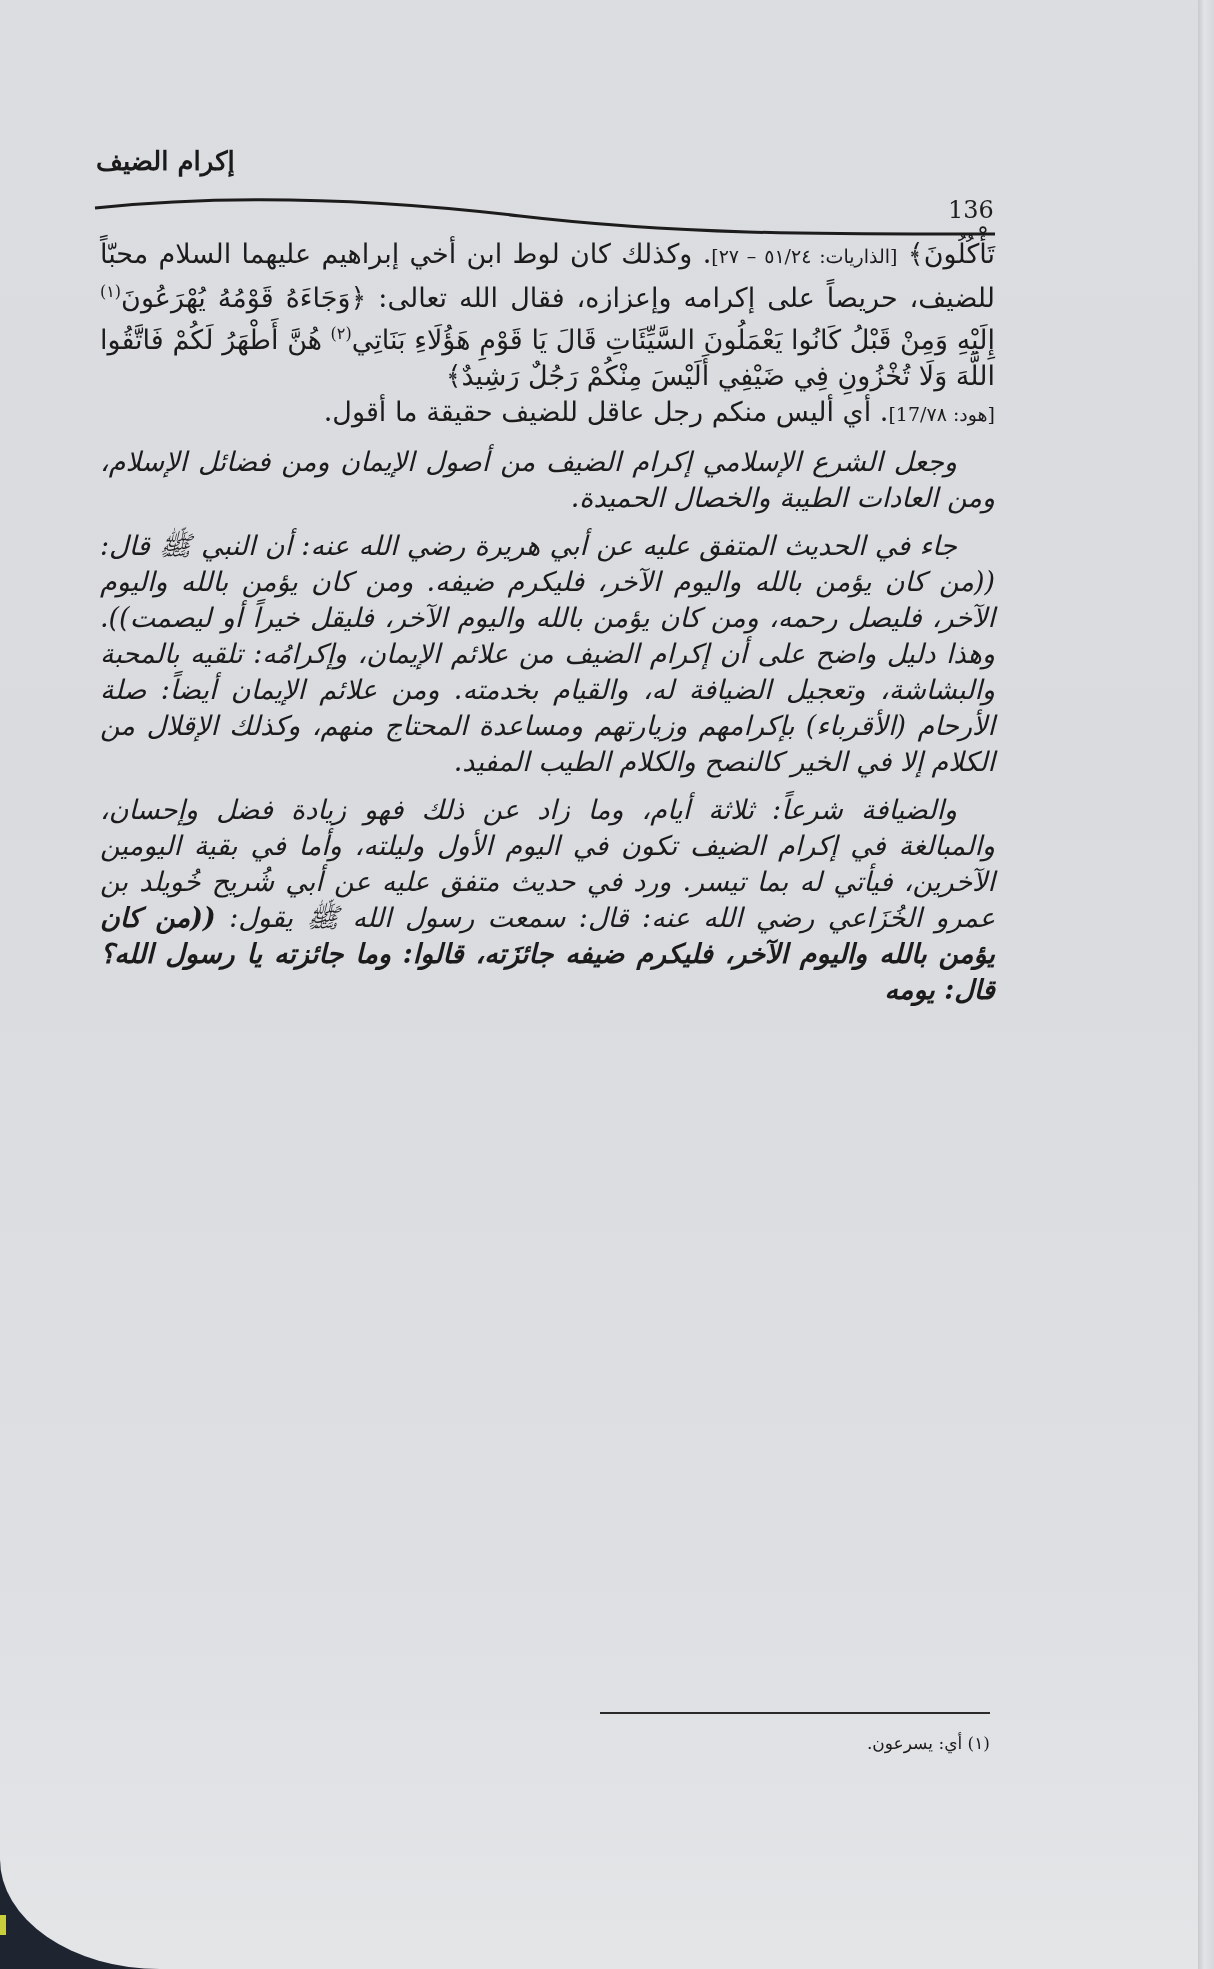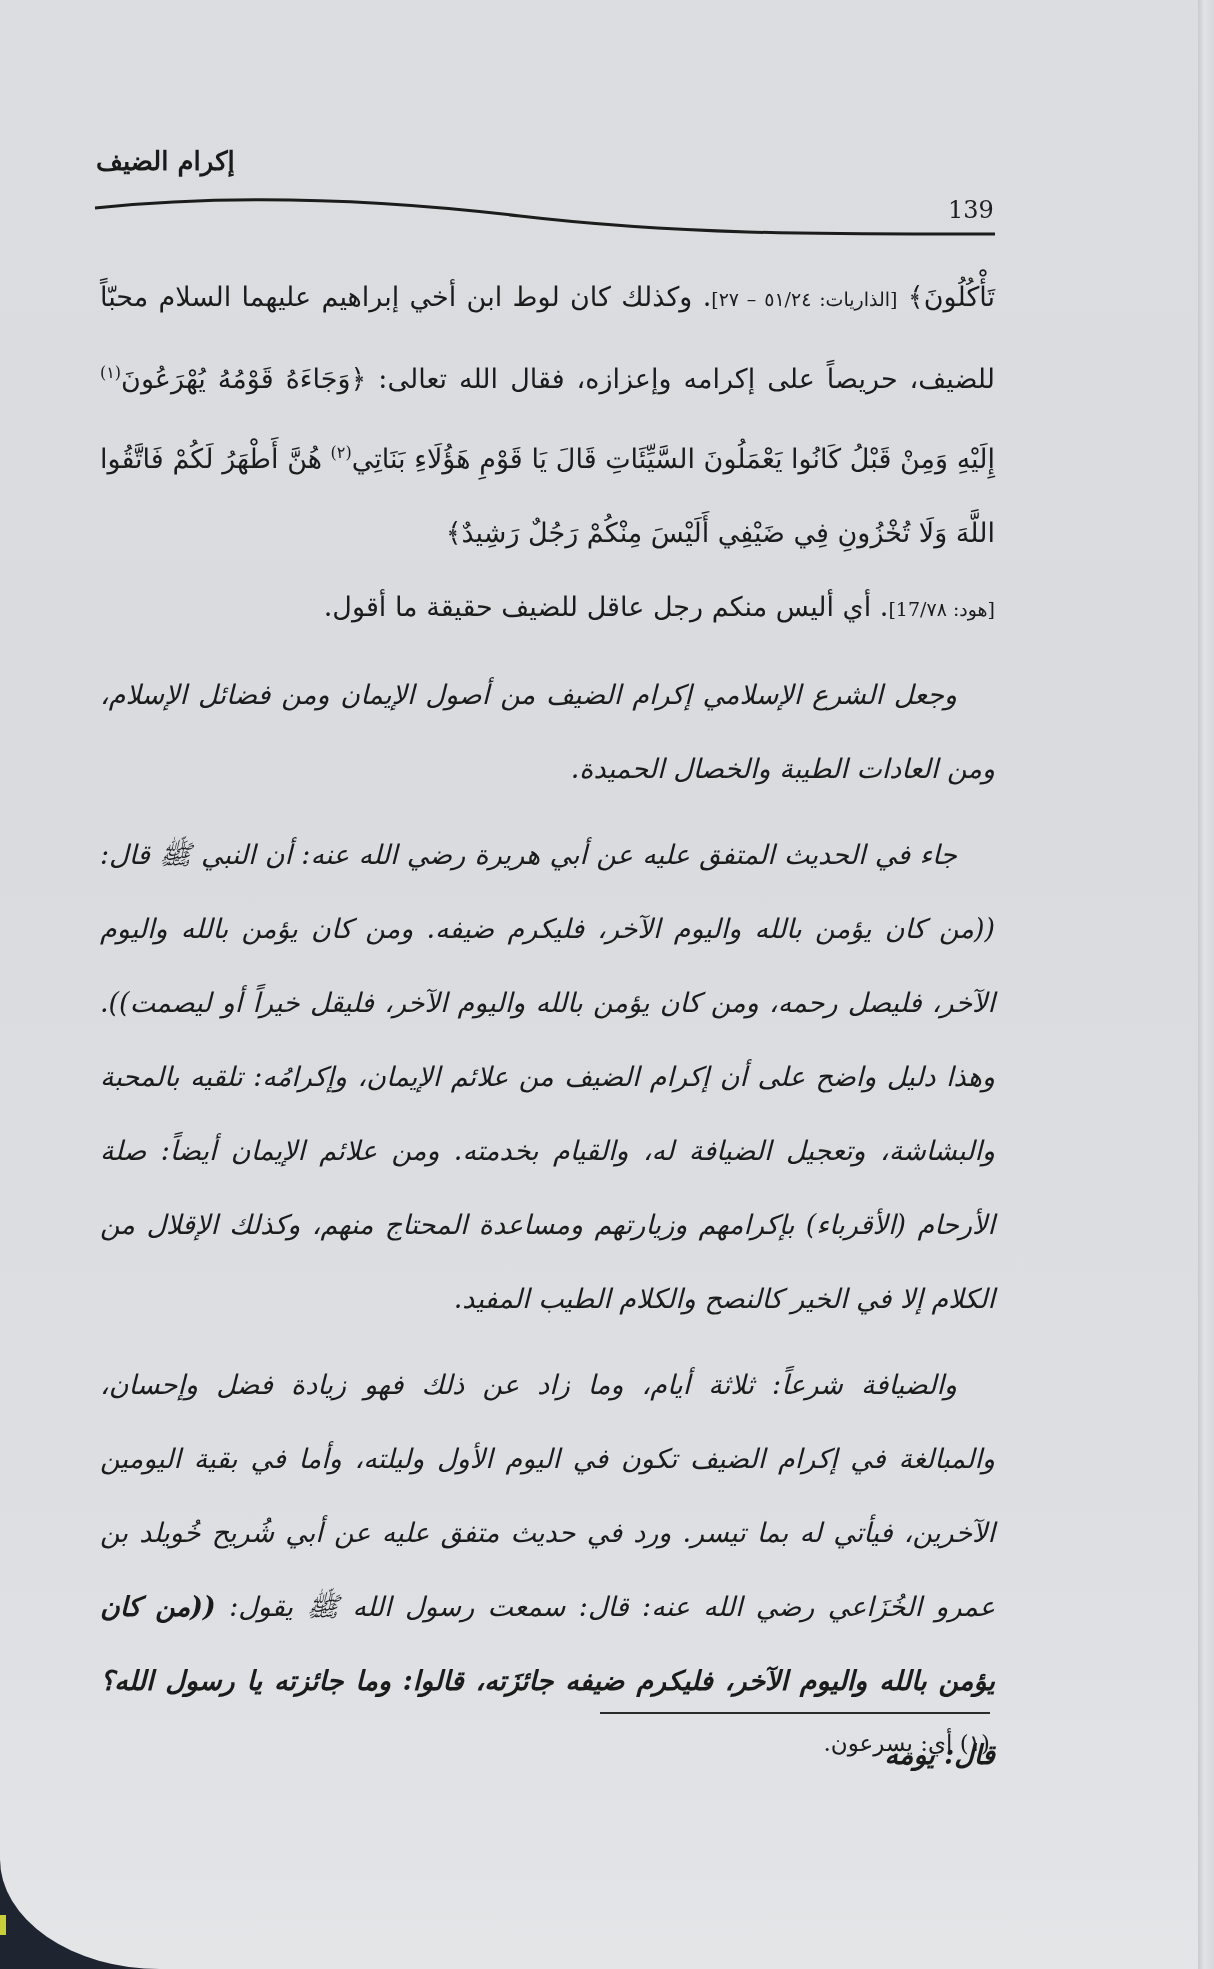--- a/index.html
+++ b/index.html
@@ -22,46 +22,46 @@
   }
   .running-title {
     position:absolute; left:96px; top:146px; font-size:26px; font-weight:bold;
     color:#1a1a1a; direction:rtl;
   }
   .page-number {
     position:absolute; left:948px; top:196px; font-size:24px; color:#1e1e1e; direction:rtl;
   }
   .header-rule { position:absolute; left:90px; top:190px; width:910px; height:60px; }
   .body-text {
-    position:absolute; left:100px; top:260px; width:895px;
+    position:absolute; left:100px; top:236px; width:895px;
     direction:rtl; text-align:justify; color:#1b1b1b;
-    font-size:27px; line-height:74px;
+    font-size:27px; line-height:36px;
   }
   .body-text p { margin:0; }
   .body-text p.gap { margin-top:12px; }
   .body-text p.indent { text-indent:38px;font-style:italic; }
   .ref { font-size:19px; }
   .quran { font-weight:normal; }
   .hadith-bold { font-weight:bold; }
   sup { font-size:16px; }
   .footnote-rule {
     position:absolute; left:600px; top:1712px; width:390px; height:2px; background:#2a2a2a;
   }
   .footnotes {
     position:absolute; left:500px; top:1726px; width:490px; direction:rtl;
-    font-size:23px; line-height:35px; color:#1b1b1b;
+    font-size:17px; line-height:35px; color:#1b1b1b;
   }
   .footnotes div { margin:0; }
 </style>
 </head>
 <body>
 
 <div class="page">
   <div class="running-title">إكرام الضيف</div>
-  <div class="page-number">139</div>
+  <div class="page-number">136</div>
 
   <svg class="header-rule" viewBox="0 0 910 60" preserveAspectRatio="none">
     <path d="M5 18 C 120 6, 260 6, 430 26 C 600 46, 760 44, 905 44" stroke="#1c1c1c" stroke-width="3" fill="none"></path>
   </svg>
 
   <div class="body-text">
     <p>
       <span class="quran">تَأْكُلُونَ﴾</span>
       <span class="ref">[الذاريات: ٥١/٢٤ – ٢٧]</span><span>. وكذلك كان لوط ابن أخي إبراهيم عليهما السلام محبّاً للضيف، حريصاً على إكرامه وإعزازه، فقال الله تعالى: </span><span class="quran">﴿وَجَاءَهُ قَوْمُهُ يُهْرَعُونَ</span><sup>(١)</sup><span class="quran"> إِلَيْهِ وَمِنْ قَبْلُ كَانُوا يَعْمَلُونَ السَّيِّئَاتِ قَالَ يَا قَوْمِ هَؤُلَاءِ بَنَاتِي</span><sup>(٢)</sup><span class="quran"> هُنَّ أَطْهَرُ لَكُمْ فَاتَّقُوا اللَّهَ وَلَا تُخْزُونِ فِي ضَيْفِي أَلَيْسَ مِنْكُمْ رَجُلٌ رَشِيدٌ﴾</span>
       <br><span class="ref">[هود: 17/٧٨]</span><span>. أي أليس منكم رجل عاقل للضيف حقيقة ما أقول.</span>

